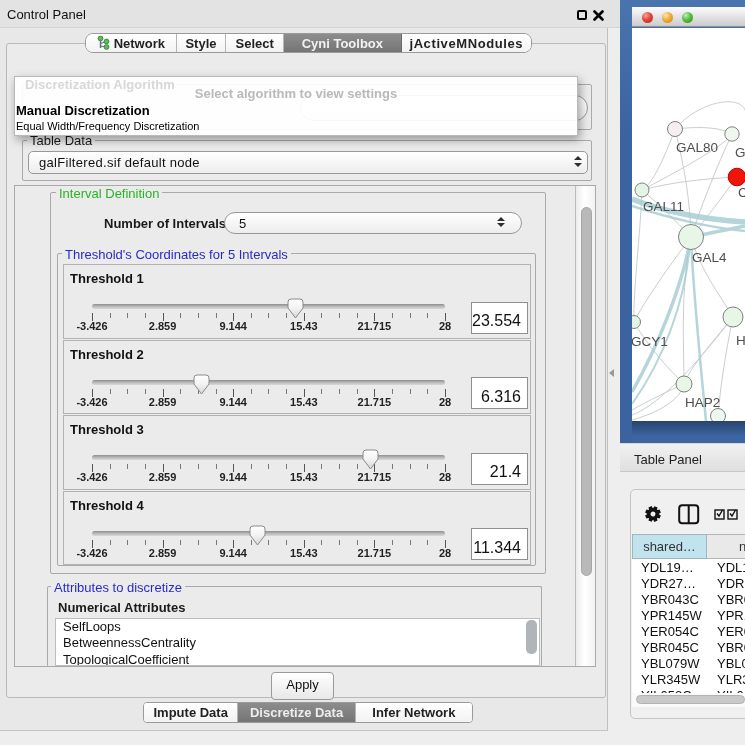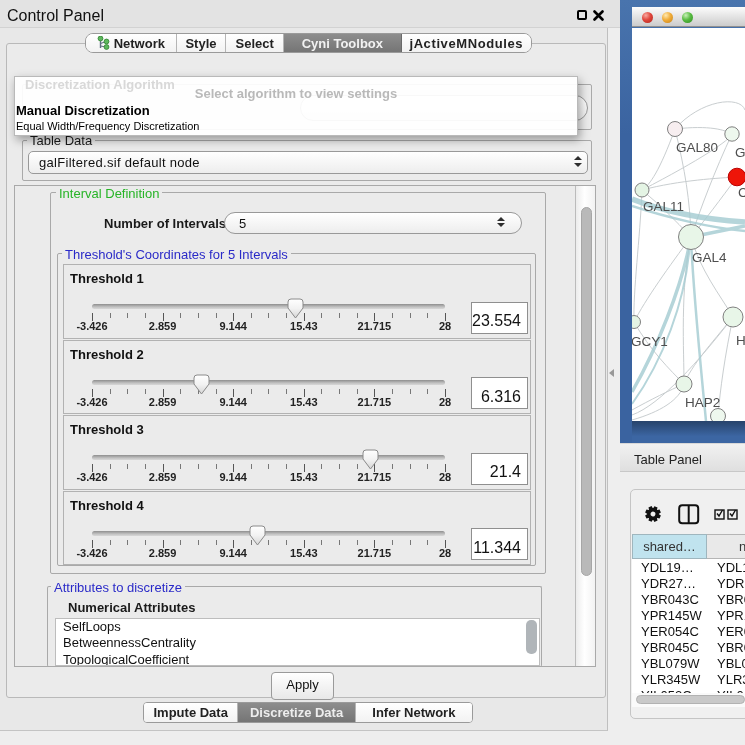--- a/index.html
+++ b/index.html
@@ -1,21 +1,21 @@
 <!DOCTYPE html>
 <html><head><meta charset="utf-8">
 <style>
 * { margin:0; padding:0; box-sizing:border-box; }
 html,body { width:745px; height:745px; overflow:hidden; }
 body { font-family:"Liberation Sans",sans-serif; background:#eeeeee; position:relative; font-size:13px; color:#1a1a1a; }
 
 
 #lwin { position:absolute; left:0; top:0; width:608px; height:731px; background:#e8e8e8; border-right:1px solid #bfbfbf; border-bottom:1px solid #c4c4c4; }
 #ltitle { position:absolute; left:0; top:0; width:100%; height:28px; background:#e3e3e3; border-bottom:1px solid #d2d2d2; }
-#ltitle span { position:absolute; left:7px; top:7px; font-size:16px; color:#111; }
+#ltitle span { position:absolute; left:7px; top:7px; font-size:13px; color:#111; }
 #icoFloat { position:absolute; left:577px; top:10px; width:10px; height:10px; border:2px solid #000; border-radius:2px; }
 
 
 #cpanel { position:absolute; left:6px; top:43px; width:600px; height:655px; background:#ebebeb; border:1px solid #b9b9b9; border-radius:3px; }
 
 
 #tabs { position:absolute; left:85px; top:33px; width:447px; height:20px; background:#ffffff; border:1px solid #9a9a9a; border-radius:8px; overflow:hidden; display:flex; z-index:5; }
 #tabs .seg { height:100%; border-right:1px solid #b5b5b5; display:flex; align-items:center; justify-content:center; font-weight:bold; font-size:13px; color:#222; background:linear-gradient(#ffffff,#f2f2f2); }
 #tabs .seg.sel { background:linear-gradient(#8d8d8d,#757575); color:#f2f2f2; border-right:1px solid #6a6a6a; }
 #tabs .seg:last-child { border-right:none; }
@@ -255,21 +255,21 @@
           </linearGradient>
         </defs>
         <path d="M4,1 h9 a3,3 0 0 1 3,3 v6 L8.5,20 1,10 v-6 a3,3 0 0 1 3,-3 z" fill="url(#tg4)" stroke="#8a8a8a" stroke-width="1"></path>
       </svg>
     </div>
   <div class="valbox">11.344</div>
 </div>
 
 <div class="group" style="left:47px; top:586px; width:495px; height:81px; border-bottom:none;"></div>
 <div class="glabel" style="left:51px; top:580px; color:#2a2ac8;">Attributes to discretize</div>
-<div style="position:absolute; left:68px; top:600px; font-weight:bold;">Numerical Attributes</div>
+<div style="position:absolute; left:58px; top:600px; font-weight:bold;">Numerical Attributes</div>
 <div id="attlist">
   <div>SelfLoops</div>
   <div>BetweennessCentrality</div>
   <div>TopologicalCoefficient</div>
 </div>
 <div id="attthumb"></div>
 
 <div id="apply">Apply</div>
 <div id="btabs">
   <div class="seg" style="width:95px">Impute Data</div>

